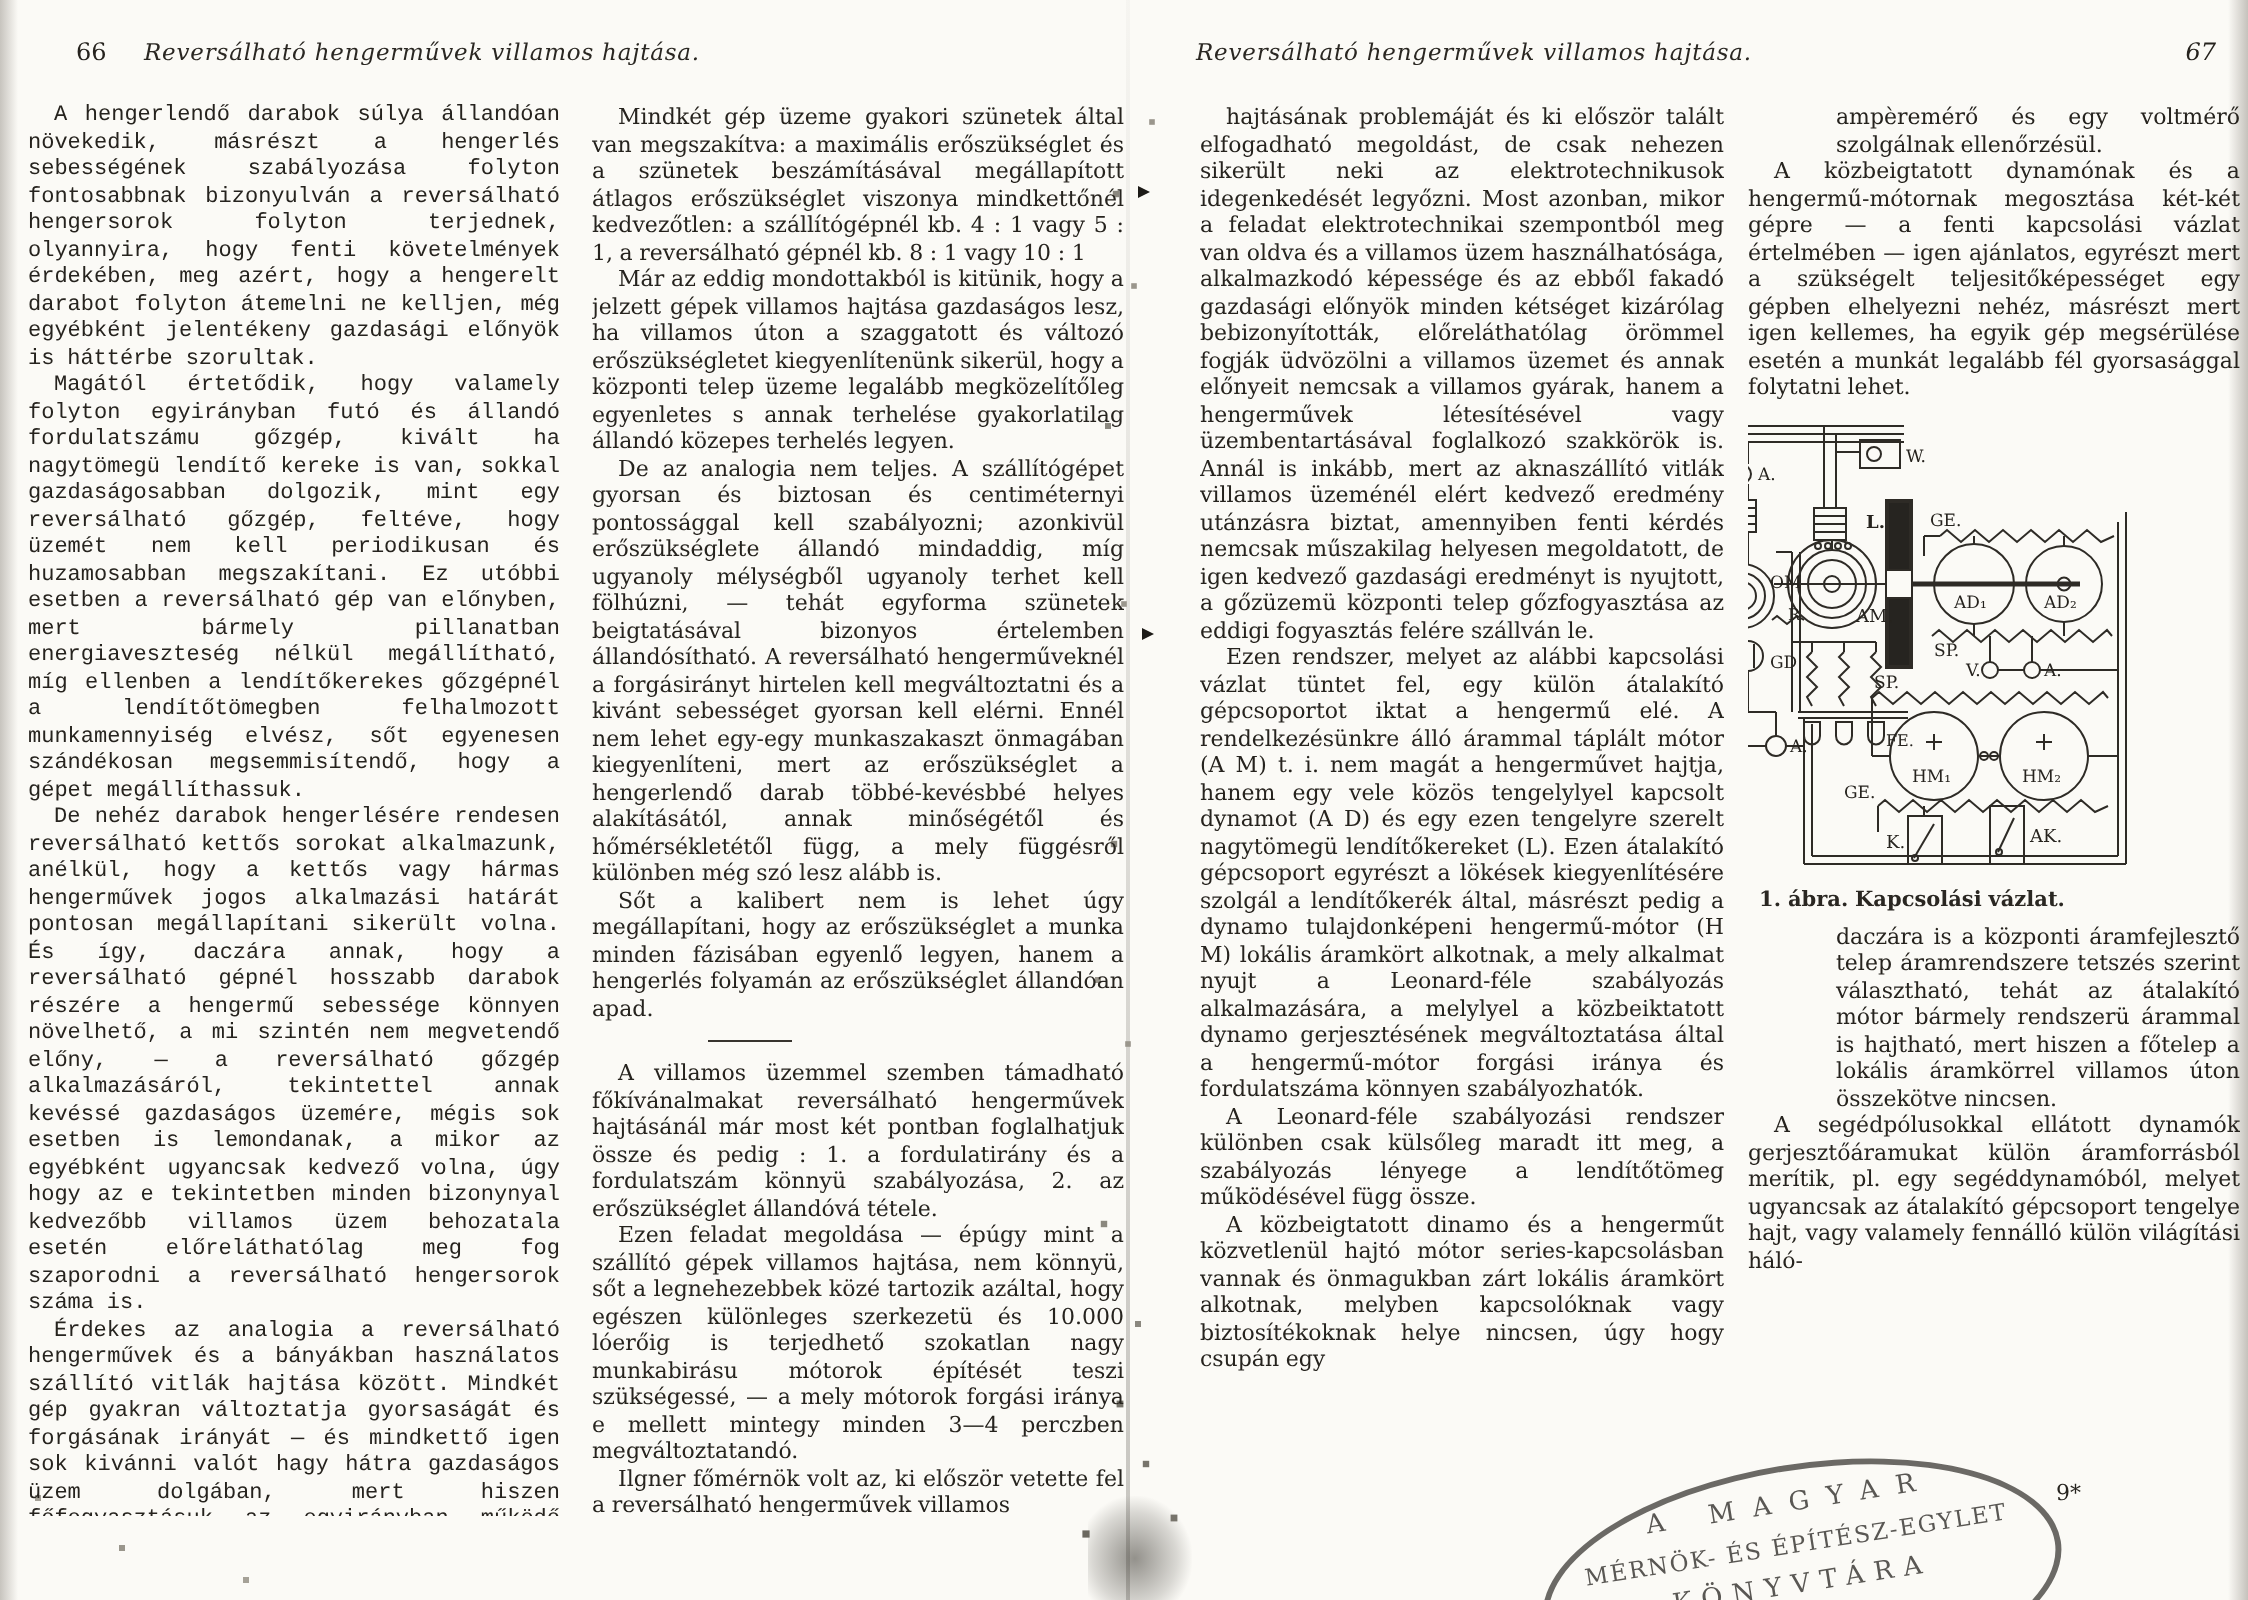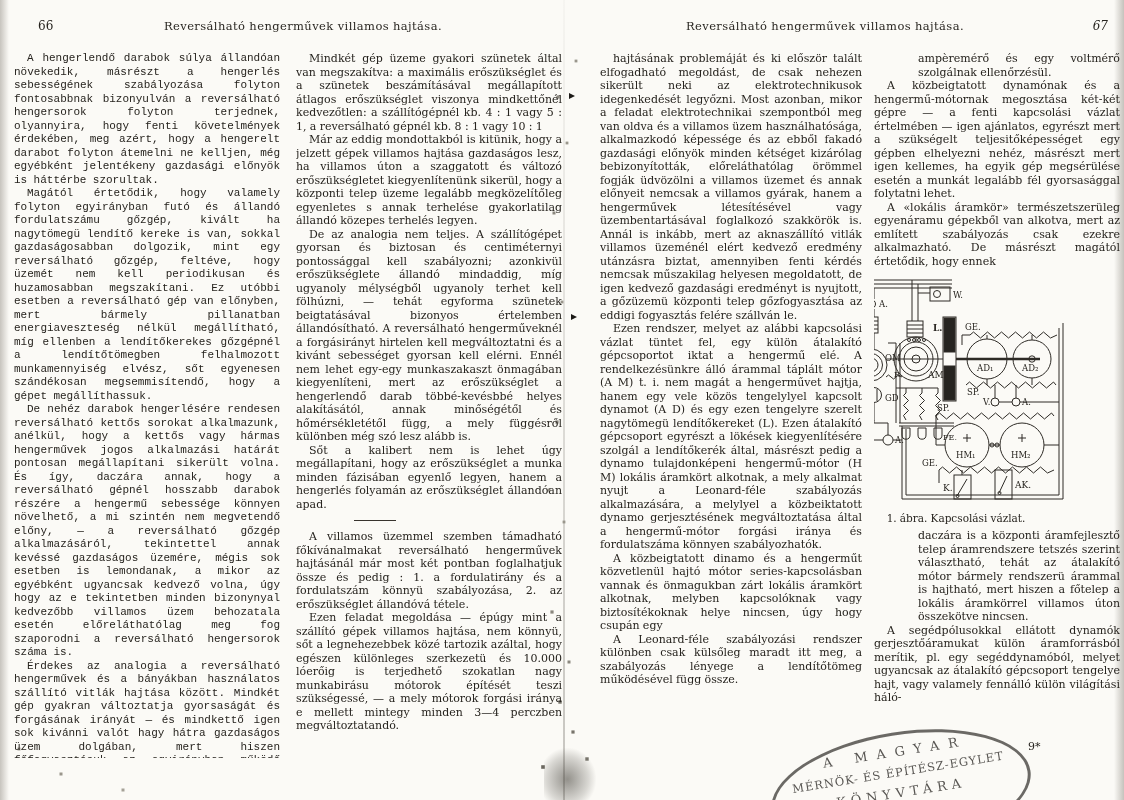--- a/index.html
+++ b/index.html
@@ -28,42 +28,42 @@
       60px 773px 0 .5px #9a968c, 122px 789px 0 .5px #a5a197, 18px 748px 0 .5px #a5a197,
       575px 60px 0 .4px #9a968c, 548px 489px 0 .5px #9a968c;}
   .chevron{position:absolute;width:0;height:0;
     border-left:6px solid #1c1a17;border-top:3.5px solid transparent;border-bottom:3.5px solid transparent;}
   .chev1{left:569px;top:93px;} .chev2{left:571px;top:314px;}
 
   
   .page{position:absolute;top:10px;}
   .page-left{left:12px;width:552px;height:790px;}
   .page-right{left:588px;width:534px;height:790px;}
-  .running-title{position:absolute;top:9px;left:0;right:0;text-align:center;
-    font-size:11.5px;letter-spacing:.4px;color:#2a2722;}
+  .running-title{position:absolute;top:9px;left:0;right:0;text-align:left;
+    font-style:italic;font-size:11.5px;letter-spacing:.4px;color:#2a2722;}
   .page-left .running-title{left:60px;right:30px;}
   .page-right .running-title{left:10px;right:70px;}
   .pageno{position:absolute;top:9px;font-size:12px;color:#26231e;}
   .pageno-left{left:2px;margin-left:24px;} .pageno-right{right:14px;font-style:italic;}
 
   .col{position:absolute;top:42px;height:706px;overflow:hidden;
     font-size:11px;line-height:13.5px;text-align:justify;
     hyphens:auto;-webkit-hyphens:auto;word-spacing:-0.2px;}
   .col p{margin:0;text-indent:13px;}
   .col p.flush{text-indent:0;margin-left:44px;}
   .p66c1{left:2px;width:266px;font-family:Liberation Mono, monospace;}
   .p66c2{left:284px;width:266px;}
   .p67c1{left:12px;width:262px;}
   .p67c2{left:286px;width:246px;}
 
   .divider{width:42px;height:0;border-top:1px solid #38342e;margin:9px auto 9px 58px;}
 
   
   .figure-block{margin:5px 0 4px -30px;width:224px;}
-  .fig-caption{width:224px;text-align:center;font-size:10.5px;margin-top:3px;color:#2a2722;}
+  .fig-caption{width:224px;text-align:center;font-size:10.5px;margin-top:3px;color:#2a2722;font-weight:bold;}
   svg text{font-family:"DejaVu Serif","Liberation Serif",serif;fill:#26231e;}
 
   
   .sig-mark{position:absolute;left:1028px;top:740px;font-size:11px;color:#26231e;}
 
   
   .stamp{position:absolute;left:770px;top:732px;width:256px;height:112px;
     border:3px solid rgba(66,64,60,.78);border-radius:50%;
     transform:rotate(-9deg);color:rgba(60,58,54,.85);text-align:center;overflow:hidden;}
   .stamp .s1{margin-top:9px;font-size:13px;letter-spacing:9px;}
@@ -96,39 +96,39 @@
       <div>
           <p>Mindkét gép üzeme gyakori szünetek által van megszakítva: a maximális erőszükséglet és a szünetek beszámításával megállapított átlagos erőszükséglet viszonya mindkettőnél kedvezőtlen: a szállítógépnél kb. 4 : 1 vagy 5 : 1, a reversálható gépnél kb. 8 : 1 vagy 10 : 1</p>
           <p>Már az eddig mondottakból is kitünik, hogy a jelzett gépek villamos hajtása gazdaságos lesz, ha villamos úton a szaggatott és változó erőszükségletet kiegyenlítenünk sikerül, hogy a központi telep üzeme legalább megközelítőleg egyenletes s annak terhelése gyakorlatilag állandó közepes terhelés legyen.</p>
           <p>De az analogia nem teljes. A szállítógépet gyorsan és biztosan és centiméternyi pontossággal kell szabályozni; azonkivül erőszükséglete állandó mindaddig, míg ugyanoly mélységből ugyanoly terhet kell fölhúzni, — tehát egyforma szünetek beigtatásával bizonyos értelemben állandósítható. A reversálható hengerműveknél a forgásirányt hirtelen kell megváltoztatni és a kivánt sebességet gyorsan kell elérni. Ennél nem lehet egy-egy munkaszakaszt önmagában kiegyenlíteni, mert az erőszükséglet a hengerlendő darab többé-kevésbbé helyes alakításától, annak minőségétől és hőmérsékletétől függ, a mely függésről különben még szó lesz alább is.</p>
           <p>Sőt a kalibert nem is lehet úgy megállapítani, hogy az erőszükséglet a munka minden fázisában egyenlő legyen, hanem a hengerlés folyamán az erőszükséglet állandóan apad.</p>
         </div>
       <div class="divider"></div>
       <div>
           <p>A villamos üzemmel szemben támadható főkívánalmakat reversálható hengerművek hajtásánál már most két pontban foglalhatjuk össze és pedig : 1. a fordulatirány és a fordulatszám könnyü szabályozása, 2. az erőszükséglet állandóvá tétele.</p>
           <p>Ezen feladat megoldása — épúgy mint a szállító gépek villamos hajtása, nem könnyü, sőt a legnehezebbek közé tartozik azáltal, hogy egészen különleges szerkezetü és 10.000 lóerőig is terjedhető szokatlan nagy munkabirásu mótorok építését teszi szükségessé, — a mely mótorok forgási iránya e mellett mintegy minden 3—4 perczben megváltoztatandó.</p>
+          <p>Ilgner főmérnök volt az, ki először vetette fel a reversálható hengerművek villamos</p>
         </div>
     </div>
   </div>
 
   <div class="page page-right">
     <div class="running-title">Reversálható hengerművek villamos hajtása.</div>
     <div class="pageno pageno-right">67</div>
     <div class="col p67c1">
         <p>hajtásának problemáját és ki először talált elfogadható megoldást, de csak nehezen sikerült neki az elektrotechnikusok idegenkedését legyőzni. Most azonban, mikor a feladat elektrotechnikai szempontból meg van oldva és a villamos üzem használhatósága, alkalmazkodó képessége és az ebből fakadó gazdasági előnyök minden kétséget kizárólag bebizonyították, előreláthatólag örömmel fogják üdvözölni a villamos üzemet és annak előnyeit nemcsak a villamos gyárak, hanem a hengerművek létesítésével vagy üzembentartásával foglalkozó szakkörök is. Annál is inkább, mert az aknaszállító vitlák villamos üzeménél elért kedvező eredmény utánzásra biztat, amennyiben fenti kérdés nemcsak műszakilag helyesen megoldatott, de igen kedvező gazdasági eredményt is nyujtott, a gőzüzemü központi telep gőzfogyasztása az eddigi fogyasztás felére szállván le.</p>
         <p>Ezen rendszer, melyet az alábbi kapcsolási vázlat tüntet fel, egy külön átalakító gépcsoportot iktat a hengermű elé. A rendelkezésünkre álló árammal táplált mótor (A M) t. i. nem magát a hengerművet hajtja, hanem egy vele közös tengelylyel kapcsolt dynamot (A D) és egy ezen tengelyre szerelt nagytömegü lendítőkereket (L). Ezen átalakító gépcsoport egyrészt a lökések kiegyenlítésére szolgál a lendítőkerék által, másrészt pedig a dynamo tulajdonképeni hengermű-mótor (H M) lokális áramkört alkotnak, a mely alkalmat nyujt a Leonard-féle szabályozás alkalmazására, a melylyel a közbeiktatott dynamo gerjesztésének megváltoztatása által a hengermű-mótor forgási iránya és fordulatszáma könnyen szabályozhatók.</p>
+        <p>A Leonard-féle szabályozási rendszer különben csak külsőleg maradt itt meg, a szabályozás lényege a lendítőtömeg működésével függ össze.</p>
         <p>A közbeigtatott dinamo és a hengerműt közvetlenül hajtó mótor series-kapcsolásban vannak és önmagukban zárt lokális áramkört alkotnak, melyben kapcsolóknak vagy biztosítékoknak helye nincsen, úgy hogy csupán egy</p>
-        <p>A Leonard-féle szabályozási rendszer különben csak külsőleg maradt itt meg, a szabályozás lényege a lendítőtömeg működésével függ össze.</p>
       </div>
 
     <div class="col p67c2">
       <div>
           <p class="flush">ampèremérő és egy voltmérő szolgálnak ellenőrzésül.</p>
           <p>A közbeigtatott dynamónak és a hengermű-mótornak megosztása két-két gépre — a fenti kapcsolási vázlat értelmében — igen ajánlatos, egyrészt mert a szükségelt teljesitőképességet egy gépben elhelyezni nehéz, másrészt mert igen kellemes, ha egyik gép megsérülése esetén a munkát legalább fél gyorsasággal folytatni lehet.</p>
-          <p>A «lokális áramkör» természetszerüleg egyenáramu gépekből van alkotva, mert az említett szabályozás csak ezekre alkalmazható. De másrészt magától értetődik, hogy ennek</p>
         </div>
 
       <div class="figure-block">
         <svg viewBox="0 0 224 232" width="224" height="232">
           <g stroke="#2e2b26" fill="none" stroke-width="1">
 
             <line x1="3" y1="7" x2="108" y2="7"></line>
               <line x1="3" y1="11" x2="108" y2="11"></line>
               <line x1="3" y1="15" x2="108" y2="15"></line>
             <line x1="10" y1="2" x2="3" y2="19"></line>

